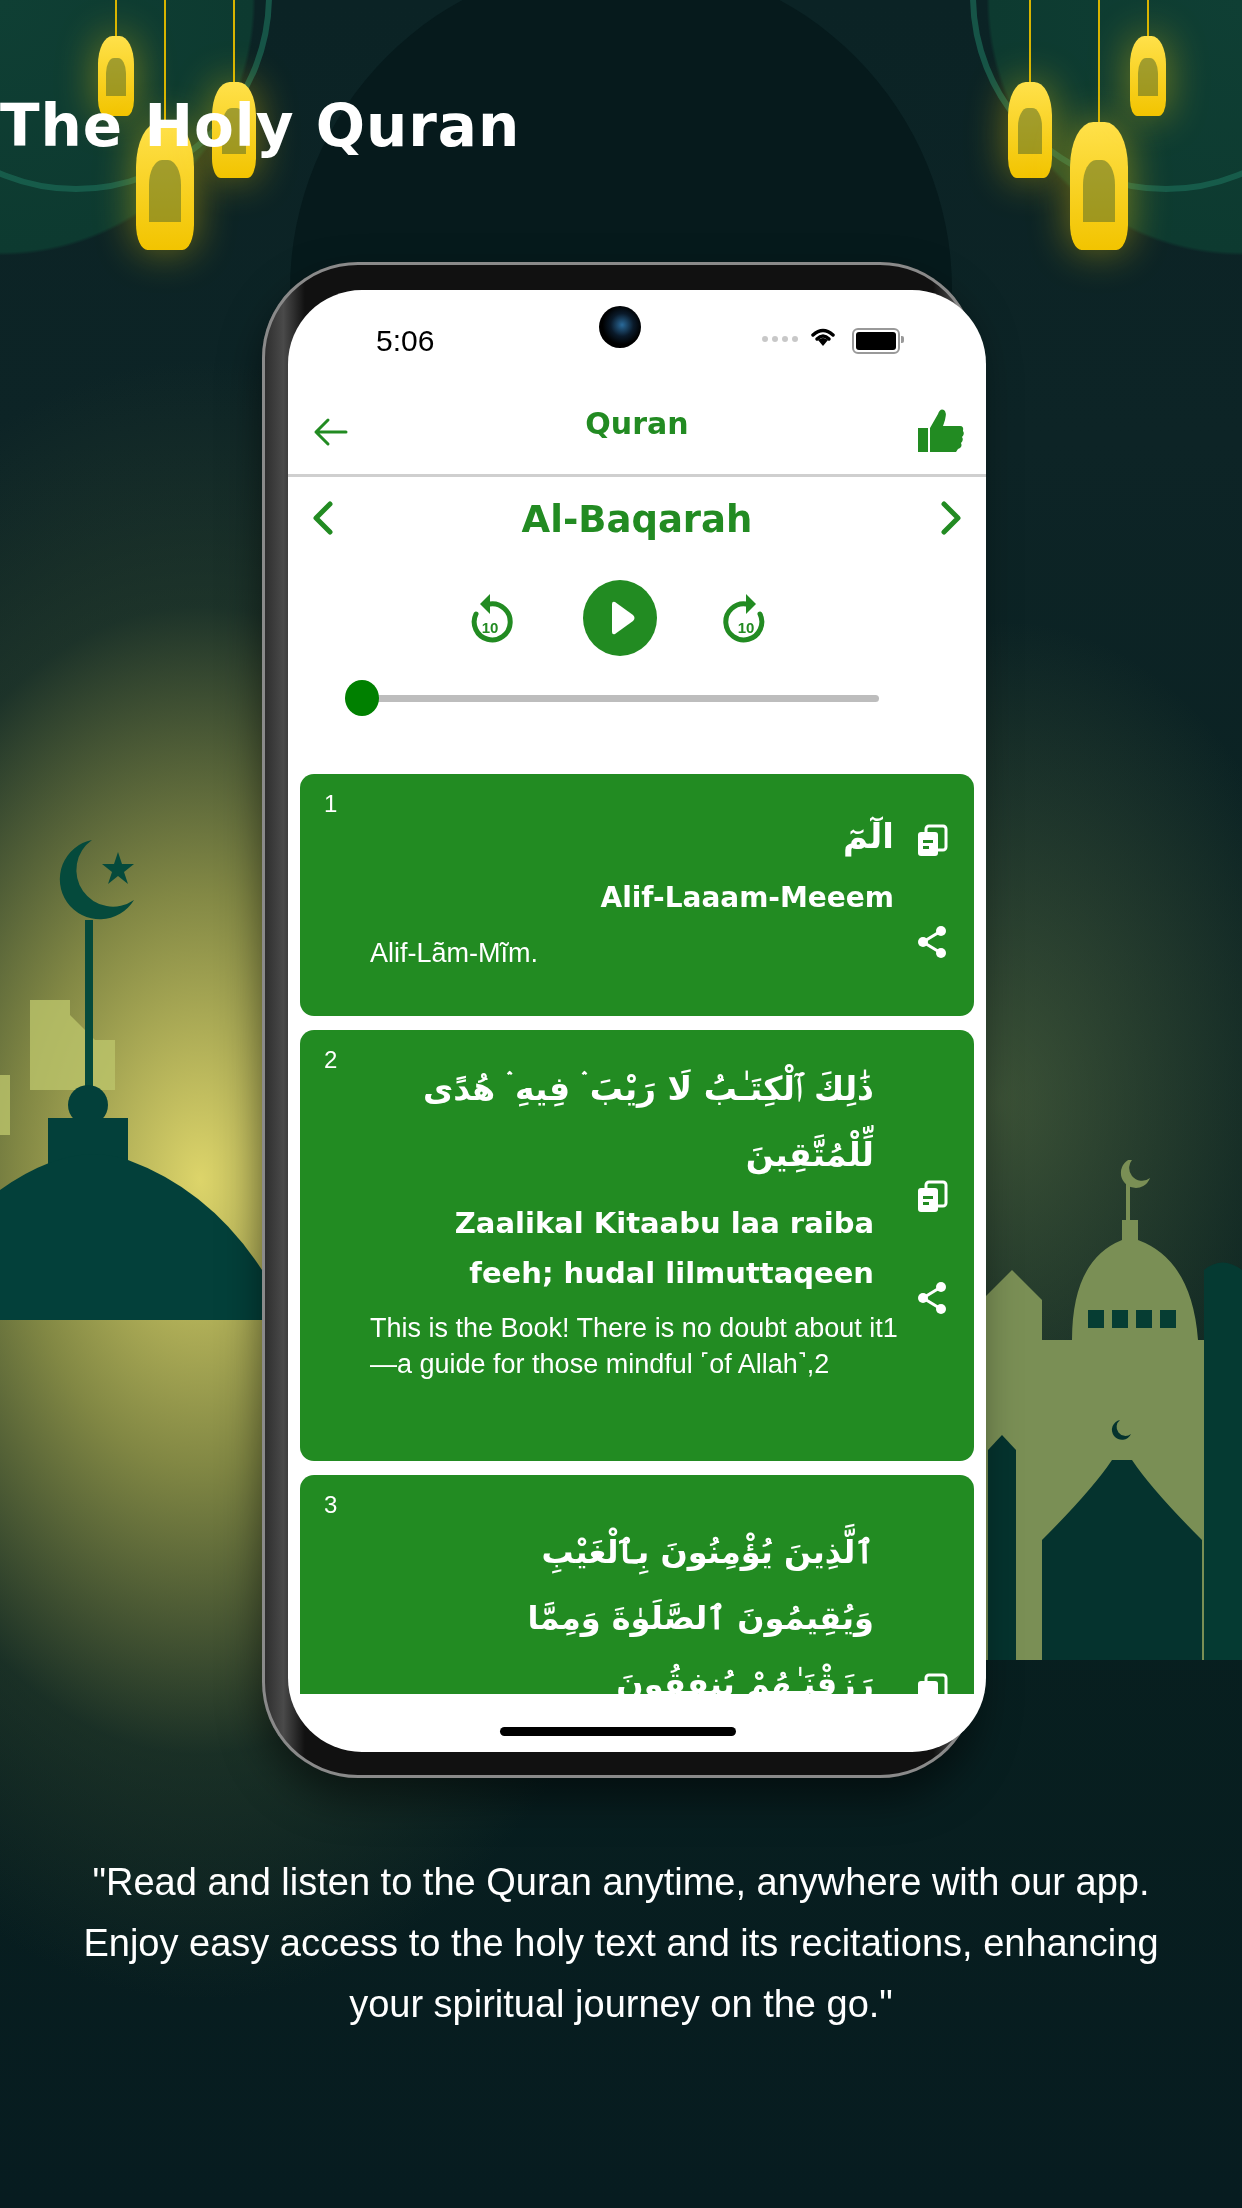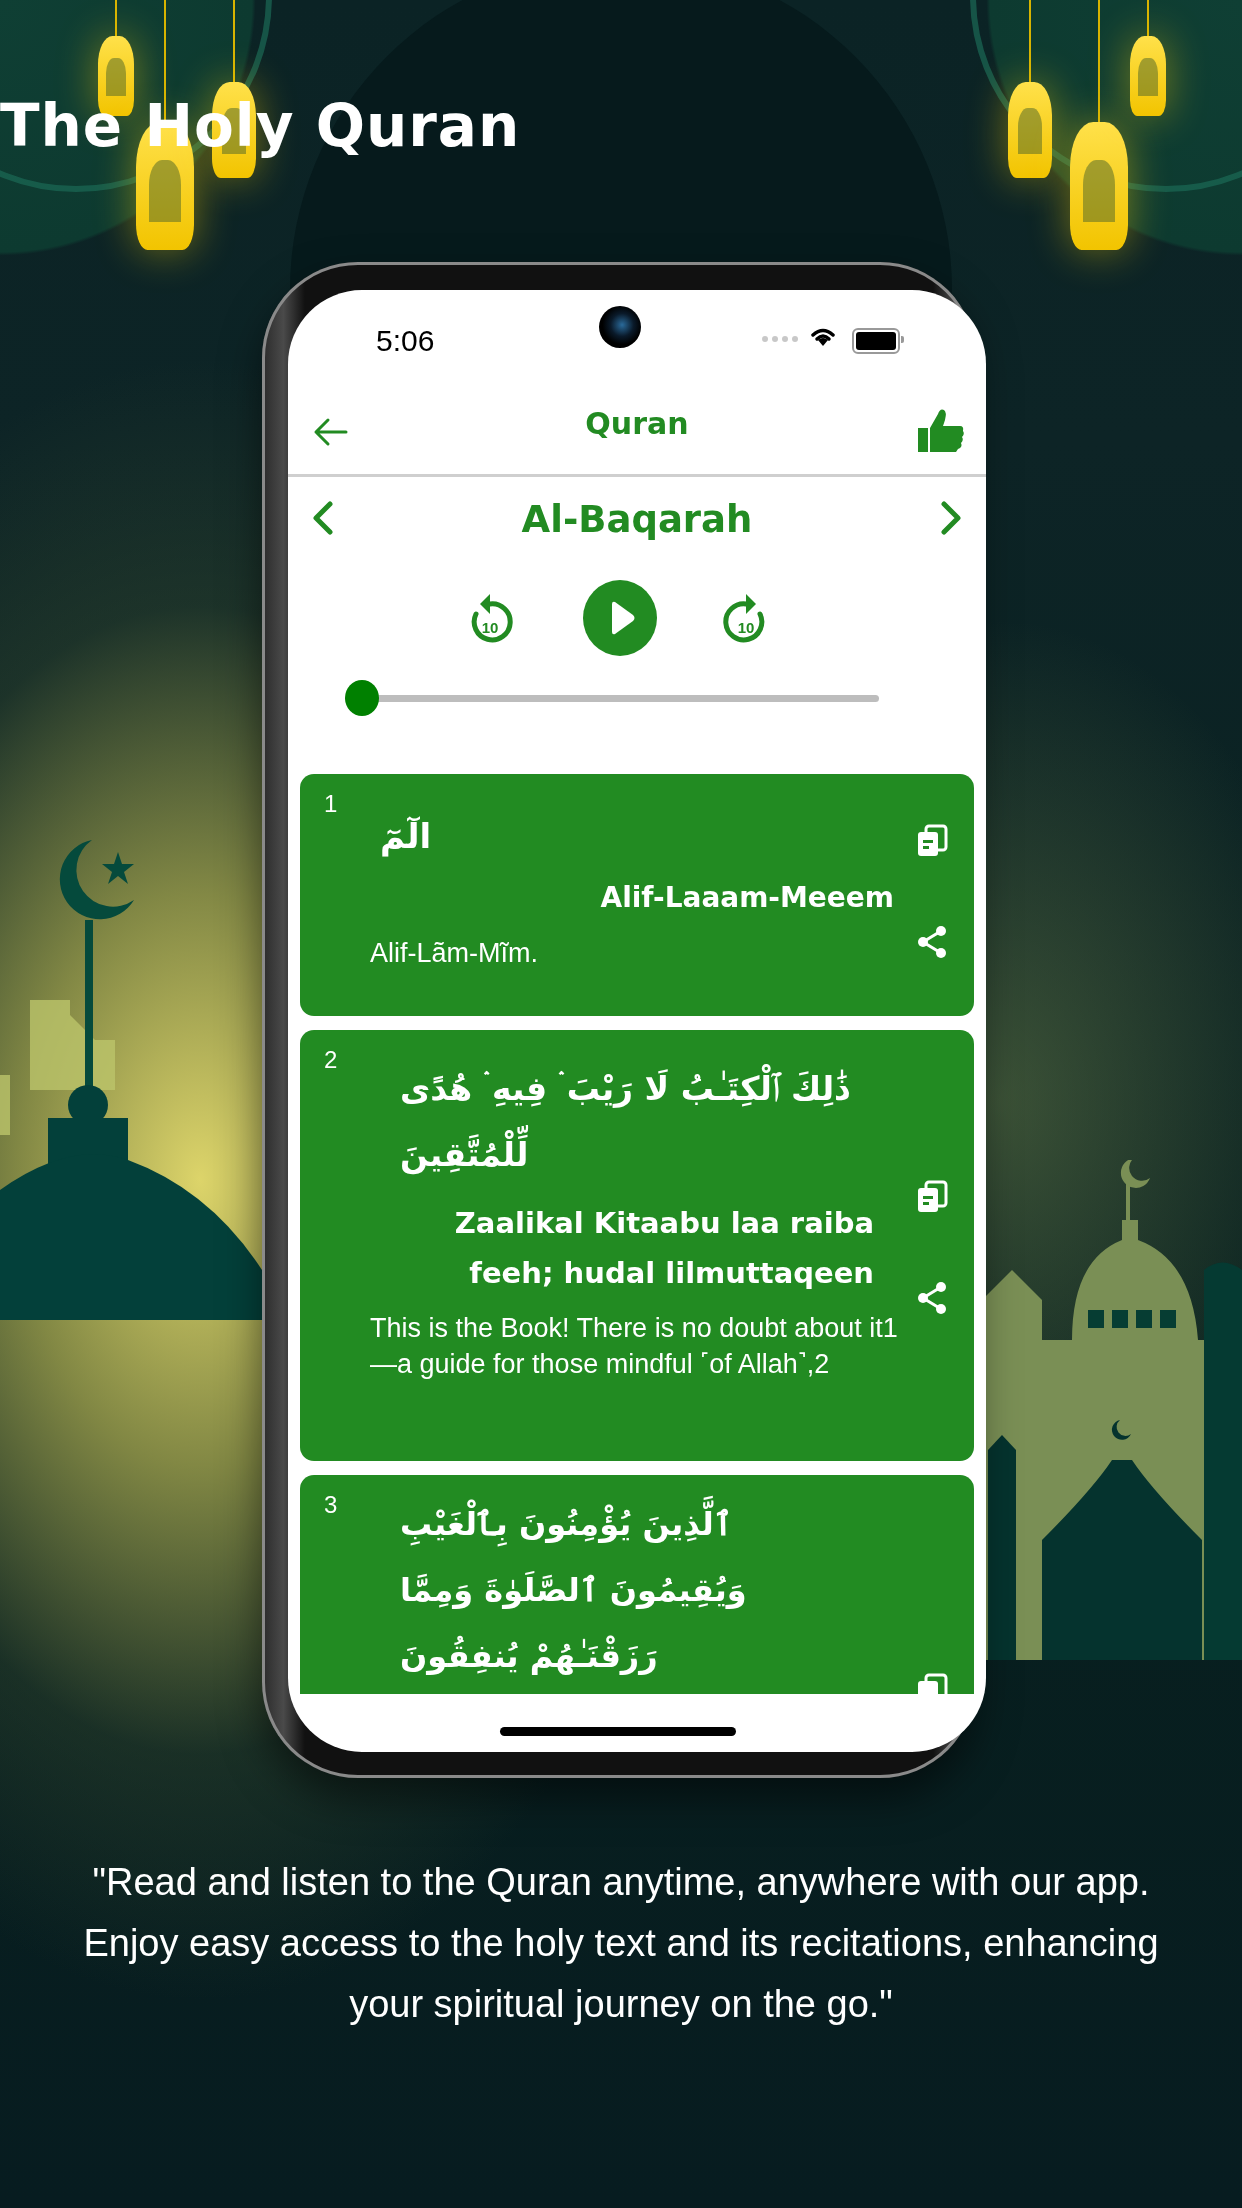--- a/index.html
+++ b/index.html
@@ -63,21 +63,21 @@
   .controls .play { position:absolute; left:295px; top:0; width:74px; height:76px; border-radius:50%; background:#228b22; }
   .controls .ff { position:absolute; left:428px; top:10px; width:60px; height:60px; }
 
   .slider { position:absolute; top:390px; left:57px; width:534px; height:36px; }
   .slider .track { position:absolute; top:15px; left:0; right:0; height:7px; border-radius:4px; background:#bdbdbd; }
   .slider .thumb { position:absolute; top:0; left:0; width:34px; height:36px; border-radius:50%; background:#008000; }
 
   .list { position:absolute; top:484px; left:12px; right:12px; bottom:58px; overflow:hidden; }
   .card { position:relative; background:#228b22; border-radius:14px; margin-bottom:14px; color:#fff; }
   .card .num { position:absolute; left:24px; top:16px; font-size:24px; }
-  .card .ar { text-align:left; font-family:"DejaVu Sans", sans-serif; font-weight:bold; direction:rtl; padding:0 80px; }
+  .card .ar { text-align:right; font-family:"DejaVu Sans", sans-serif; font-weight:bold; direction:rtl; padding:0 80px;margin-left:21px; }
   .card .tr { text-align:right; font-family:"DejaVu Sans", sans-serif; font-weight:bold; padding:0 80px; }
   .card .en { text-align:left; padding:0 70px; }
   .card .icons { position:absolute; right:20px; width:40px; }
   .icon-btn { display:block; width:36px; height:36px; }
 
   .home-ind { position:absolute; bottom:16px; left:212px; width:236px; height:9px; border-radius:5px; background:#000; }
 
   .caption { position:absolute; top:1852px; left:60px; width:1122px; text-align:center; color:#fff;
              font-family:"Liberation Sans", sans-serif; font-size:38px; line-height:61px; }
 </style>
@@ -264,21 +264,21 @@
             <circle cx="27" cy="7" r="5" fill="#fff"></circle>
               <circle cx="9" cy="18" r="5" fill="#fff"></circle>
               <circle cx="27" cy="29" r="5" fill="#fff"></circle>
             <path d="M27 7 L9 18 L27 29" stroke="#fff" stroke-width="3" fill="none"></path>
           </svg>
         </div>
       </div>
 
       <div class="card" style="height:320px;">
         <span class="num">3</span>
-        <div class="ar" style="padding-top:16px; font-size:32px; line-height:66px; padding-left:100px; padding-right:100px;">ٱلَّذِينَ يُؤْمِنُونَ بِٱلْغَيْبِ وَيُقِيمُونَ ٱلصَّلَوٰةَ وَمِمَّا رَزَقْنَـٰهُمْ يُنفِقُونَ</div>
+        <div class="ar" style="padding-top:44px; font-size:32px; line-height:66px; padding-left:100px; padding-right:100px;">ٱلَّذِينَ يُؤْمِنُونَ بِٱلْغَيْبِ وَيُقِيمُونَ ٱلصَّلَوٰةَ وَمِمَّا رَزَقْنَـٰهُمْ يُنفِقُونَ</div>
 
         <div class="icons" style="top:196px;">
           <svg class="icon-btn" viewBox="0 0 36 36">
             <rect x="12" y="4" width="20" height="24" rx="3" stroke="#fff" stroke-width="3" fill="none"></rect>
             <rect x="4" y="10" width="20" height="24" rx="3" fill="#fff"></rect>
           </svg>
         </div>
       </div>
 
     </div>

